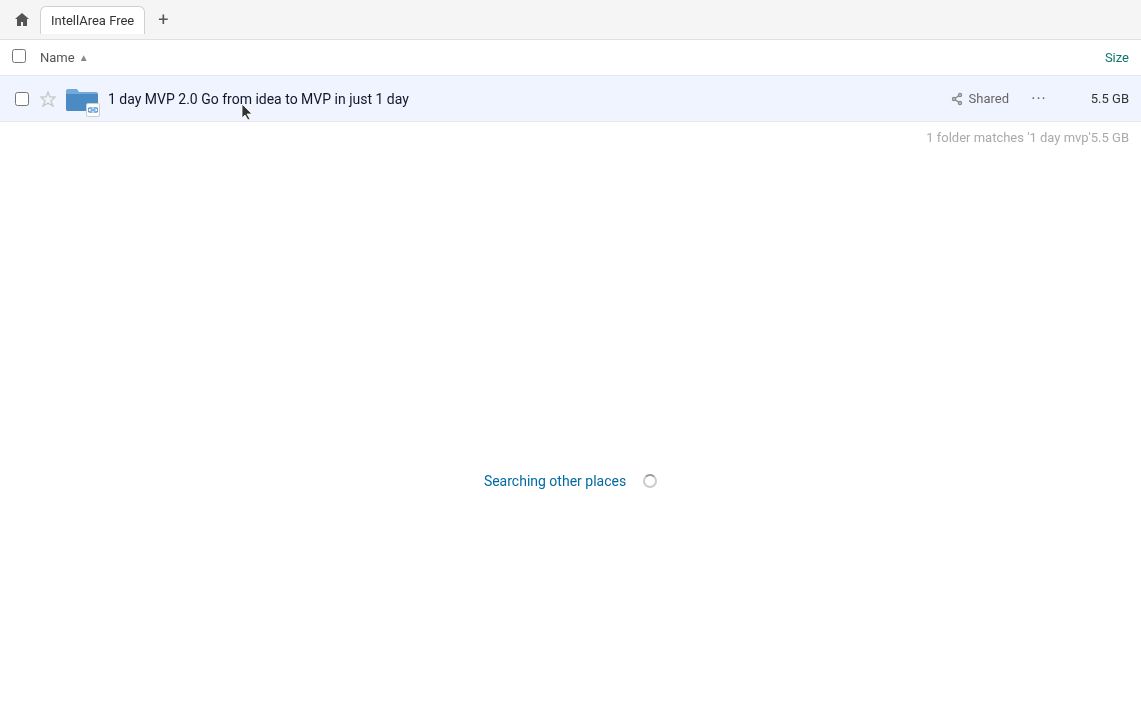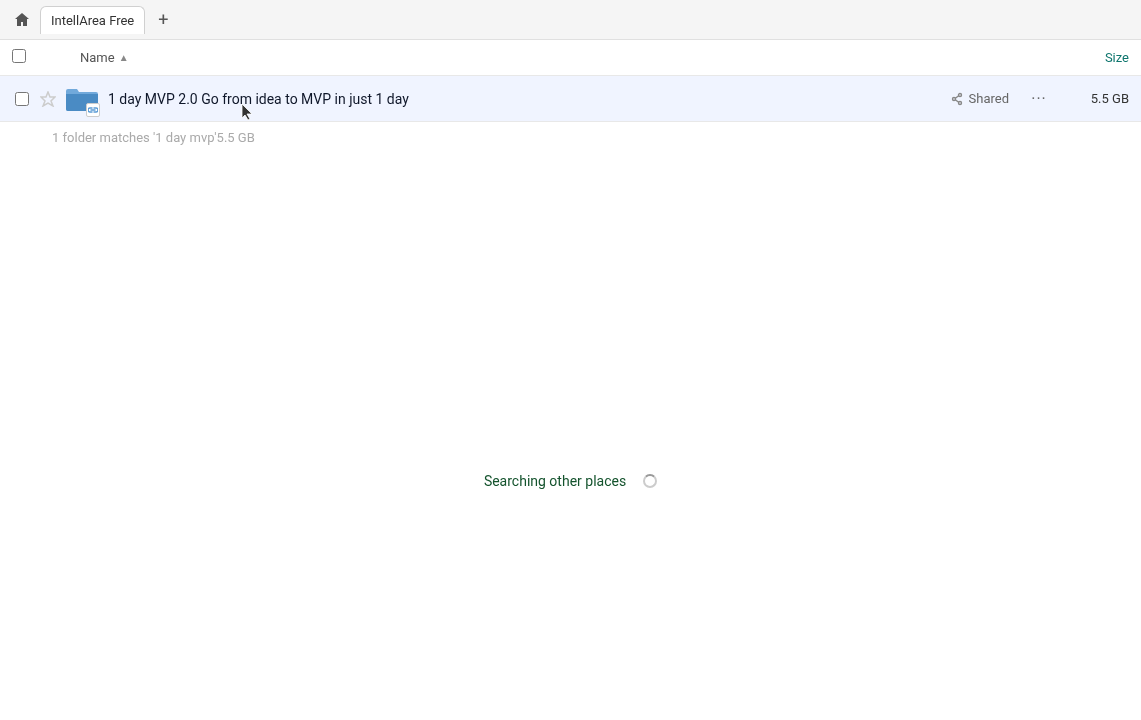--- a/index.html
+++ b/index.html
@@ -60,21 +60,20 @@
     }
 
     
     .col-header {
       display: flex;
       align-items: center;
       height: 36px;
       border-bottom: 1px solid #e8e8e8;
       padding: 0 12px;
       background: #fff;
-      gap: 40px;
     }
     .col-checkbox {
       width: 20px;
       margin-right: 8px;
     }
     .col-name {
       flex: 1;
       display: flex;
       align-items: center;
       gap: 4px;
@@ -150,34 +149,34 @@
       width: 60px;
       text-align: right;
       font-size: 13px;
       color: #333;
     }
 
     
     .matches-row {
       display: flex;
       align-items: center;
-      justify-content: flex-start;
+      justify-content: flex-end;
       padding: 8px 12px 8px 52px;
       color: #aaa;
       font-size: 13px;
     }
 
     
     .searching-row {
       display: flex;
       align-items: center;
       justify-content: center;
       gap: 17px;
       margin-top: 320px;
-      color: #14532d;
+      color: #0369a1;
       font-size: 14px;
     }
     .spinner {
       width: 14px;
       height: 14px;
       border: 2px solid #ccc;
       border-top-color: #999;
       border-radius: 50%;
       animation: spin 0.8s linear infinite;
     }

